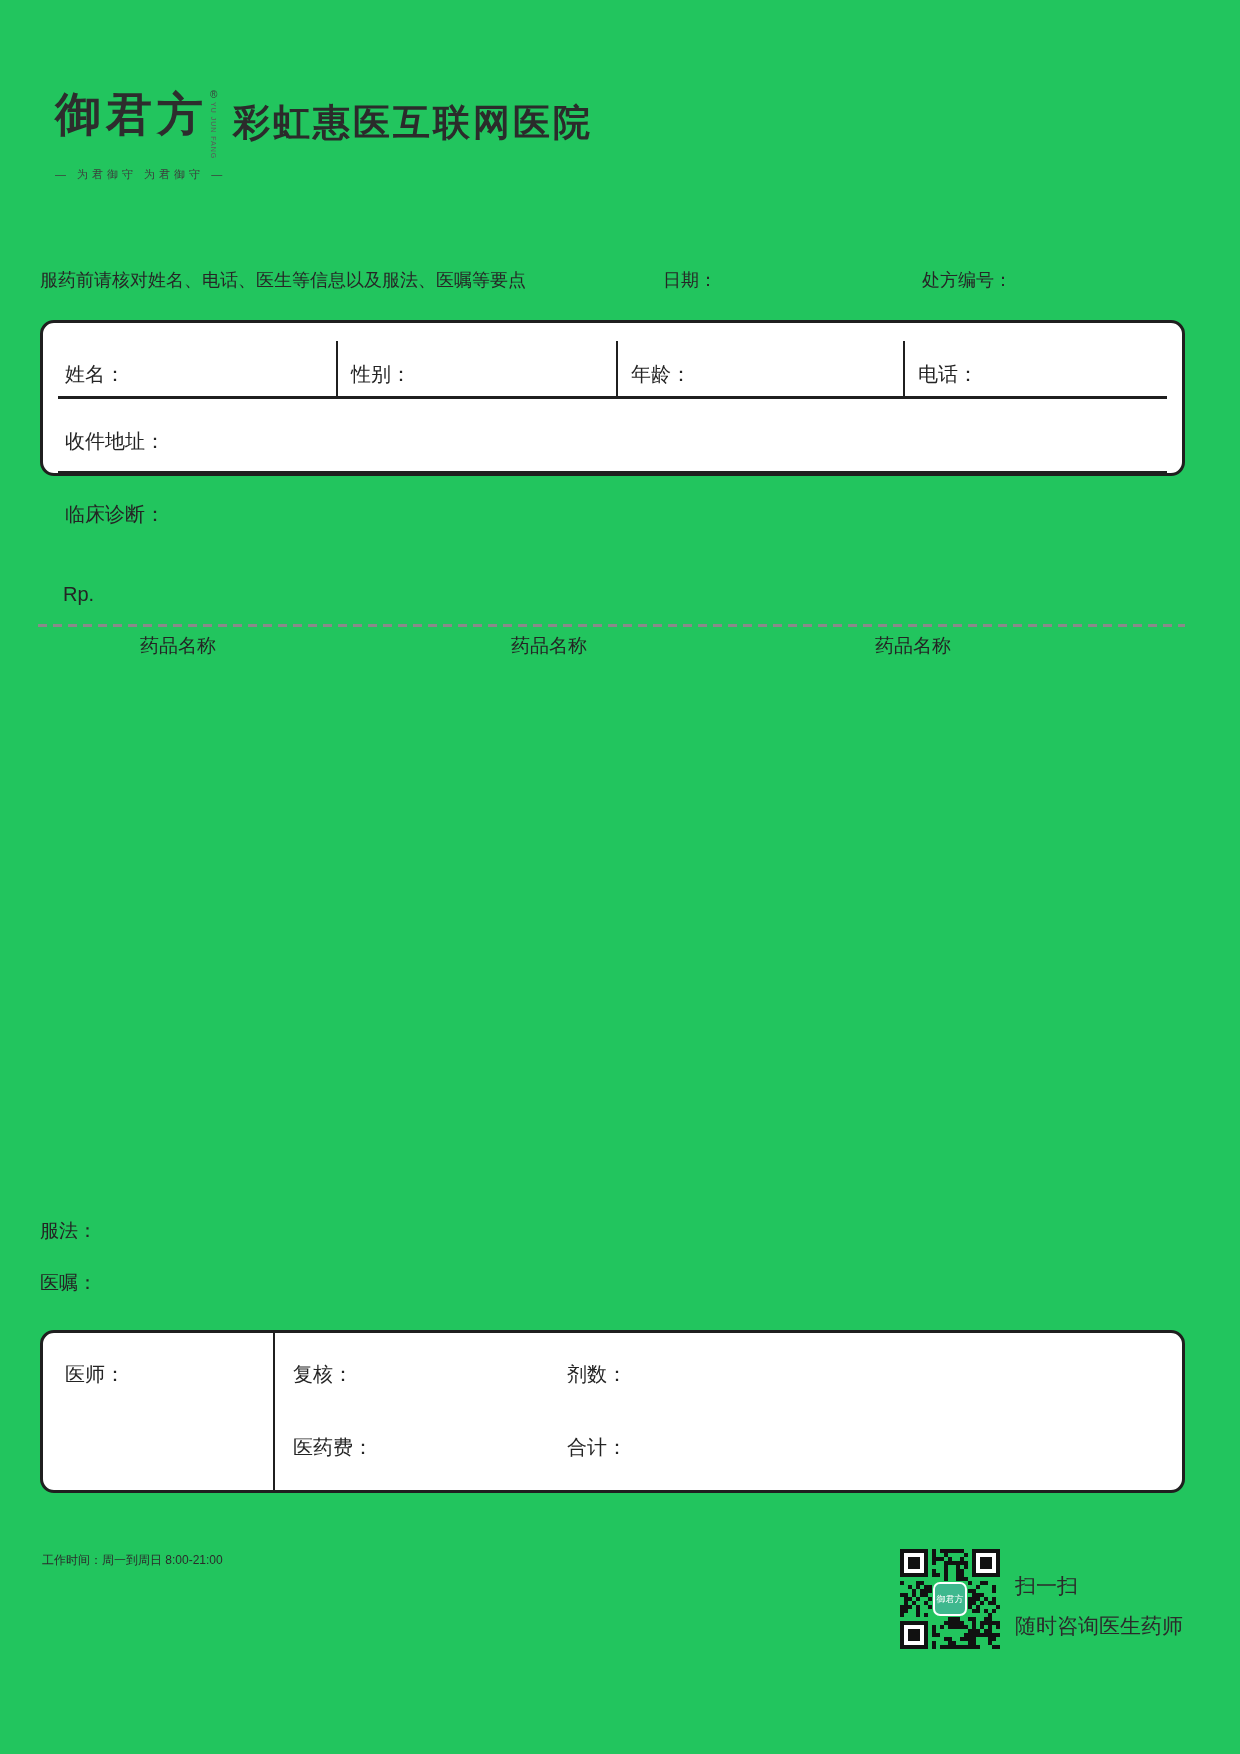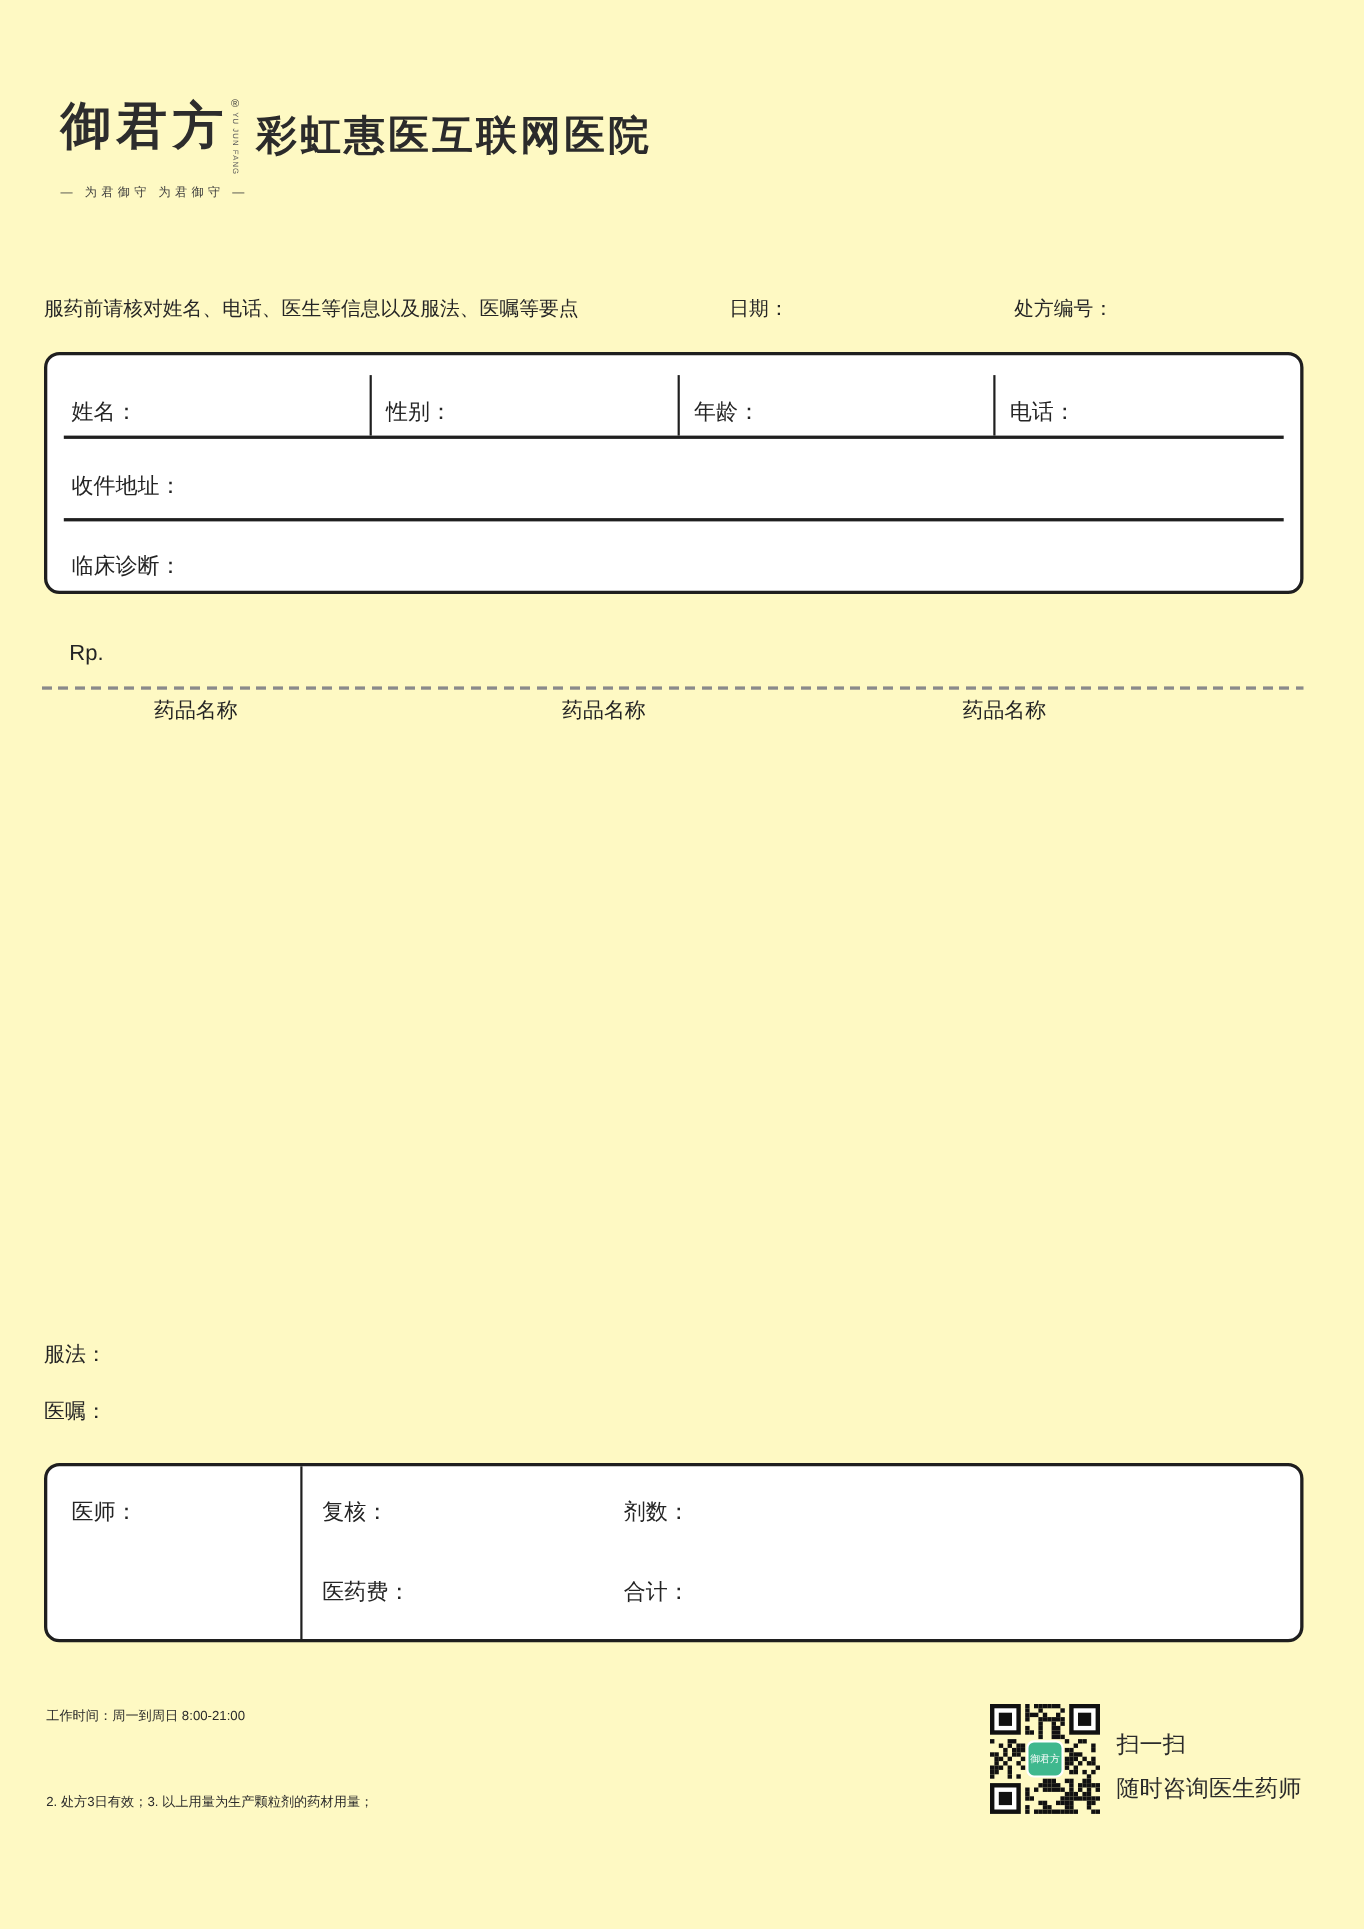--- a/index.html
+++ b/index.html
@@ -1,37 +1,37 @@
 <!DOCTYPE html>
 <html><head>
 <meta charset="utf-8">
 <style>
   * { margin:0; padding:0; box-sizing:border-box; }
   html,body { background:#ffffff; }
   body { font-family:"Liberation Sans", sans-serif; color:#242424; }
-  .page { position:relative; width:1240px; height:1754px; background:#fef9c3; margin:0 auto; overflow:hidden; }
+  .page { position:relative; width:1240px; height:1754px; background:#22c55e; margin:0 auto; overflow:hidden; }
 
   
   .brand { position:absolute; left:55px; top:88px; }
   .brand-main { display:flex; align-items:flex-start; }
   .logo-text { font-family:"DejaVu Serif", serif; font-weight:bold; font-size:46px; line-height:52px; letter-spacing:5px; color:#2d2d2d; }
   .logo-side { display:flex; flex-direction:column; align-items:center; margin-left:2px; margin-top:2px; }
   .reg-mark { font-size:10px; color:#3a3a3a; line-height:10px; }
   .logo-vert { writing-mode:vertical-rl; font-size:7px; letter-spacing:1px; color:#5a5a5a; margin-top:2px; }
   .tagline { margin-top:8px; font-size:11px; letter-spacing:4px; color:#3c3c3c; white-space:nowrap; }
   .hospital-title { position:absolute; left:233px; top:100px; font-size:37px; line-height:46px; font-weight:900; letter-spacing:3px; color:#2b2b2b; }
 
   
   .notice { position:absolute; left:40px; top:268px; font-size:18px; color:#262626; }
   .date-label { position:absolute; left:663px; top:268px; font-size:18px; color:#262626; }
   .rx-no-label { position:absolute; left:922px; top:268px; font-size:18px; color:#262626; }
 
   
   .box { position:absolute; border:3px solid #1f1f1f; border-radius:14px; background:#fff; }
-  .patient-box { left:40px; top:320px; width:1145px; height:220px;text-decoration:underline; }
+  .patient-box { left:40px; top:320px; width:1145px; height:156px;text-decoration:underline; }
   .hline { position:absolute; left:15px; right:15px; height:3px; background:#1f1f1f; }
   .vdiv { position:absolute; width:2px; background:#1f1f1f; }
   .flabel { position:absolute; font-size:20px; color:#242424; white-space:nowrap; }
 
   
   .rp-label { position:absolute; left:63px; top:583px; font-size:20px; color:#242424; }
   .drug-col { position:absolute; top:585px; font-size:19px; color:#242424;margin-top:48px; }
   .dashed-rule { position:absolute; left:38px; top:624px; width:1147px; height:3px;
     background:repeating-linear-gradient(90deg,#8a8a8a 0 9px,transparent 9px 15px); }
 
@@ -101,21 +101,20 @@
   <div class="box sign-box">
     <span class="flabel" style="left:22px; top:28px;">医师：</span>
     <span class="sign-vdiv"></span>
     <span class="flabel" style="left:250px; top:28px;">复核：</span>
     <span class="flabel" style="left:524px; top:28px;">剂数：</span>
     <span class="flabel" style="left:250px; top:101px;">医药费：</span>
     <span class="flabel" style="left:524px; top:101px;">合计：</span>
   </div>
 
   <div class="foot-text" style="top:1552px;">工作时间：周一到周日 8:00-21:00</div>
-  <div class="foot-text" style="top:1630px;">2. 处方3日有效；3. 以上用量为生产颗粒剂的药材用量；</div>
 
   <div class="qr-wrap">
     <svg id="qr-svg" viewBox="0 0 100 100" xmlns="http://www.w3.org/2000/svg">
         <rect x="32" y="0" width="4" height="4" fill="#111111"></rect>
         <rect x="40" y="0" width="4" height="4" fill="#111111"></rect>
         <rect x="44" y="0" width="4" height="4" fill="#111111"></rect>
         <rect x="48" y="0" width="4" height="4" fill="#111111"></rect>
         <rect x="52" y="0" width="4" height="4" fill="#111111"></rect>
         <rect x="56" y="0" width="4" height="4" fill="#111111"></rect>
         <rect x="60" y="0" width="4" height="4" fill="#111111"></rect>

